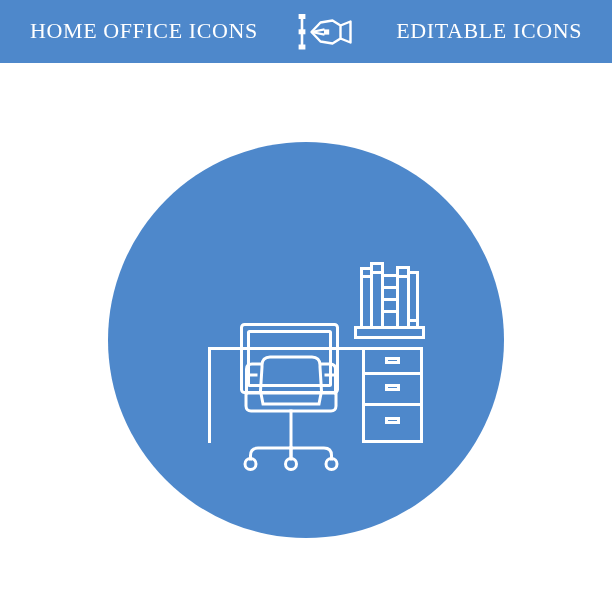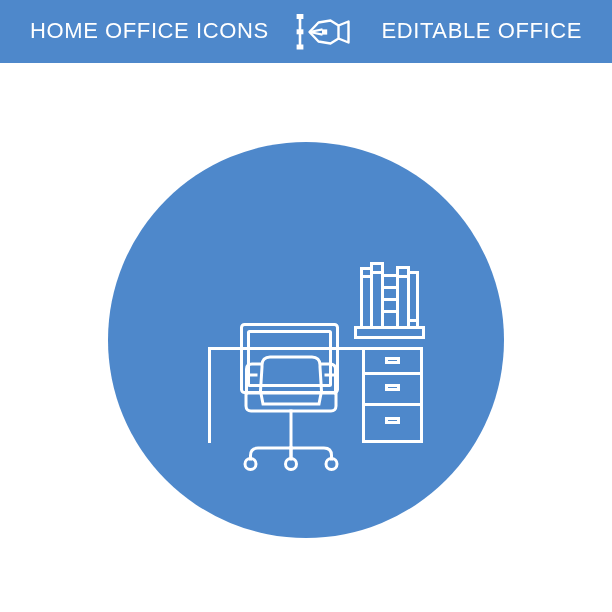--- a/index.html
+++ b/index.html
@@ -37,20 +37,21 @@
     padding: 0 26px;
   }
   .header-title {
     color: #ffffff;
     font-size: 22px;
     letter-spacing: 0.6px;
     font-weight: 400;
     white-space: nowrap;
     line-height: 1;
     margin-top: -1px;
+    font-family: Liberation Serif, serif;
   }
   .header-title.left { margin-left: 4px; }
   .header-title.right { margin-right: 4px; }
 
   .pen-icon-wrap {
     width: 70px;
     height: 46px;
     display: flex;
     align-items: center;
     justify-content: center;
@@ -94,21 +95,21 @@
 
         <path d="M16.5 21 L29.5 18.4" fill="none" stroke="#ffffff" stroke-width="2.2"></path>
         <path d="M16.5 21 L29.5 23.6" fill="none" stroke="#ffffff" stroke-width="2.2"></path>
 
         <rect x="29" y="18.4" width="5.2" height="5.2" fill="#ffffff"></rect>
 
         <path d="M45.5 14.5 L55.5 10.5 L55.5 31.5 L45.5 27.5" fill="none" stroke="#ffffff" stroke-width="2.4" stroke-linejoin="round"></path>
       </svg>
     </div>
 
-    <div class="header-title right">EDITABLE OFFICE</div>
+    <div class="header-title right">EDITABLE ICONS</div>
   </div>
 
   <div class="icon-stage">
     <svg class="icon-svg" viewBox="0 0 612 549">
 
       <circle cx="306" cy="277" r="198" fill="#4e88cb"></circle>
 
       <g fill="none" stroke="#ffffff" stroke-width="3" stroke-linecap="square" stroke-linejoin="miter">
 
         <g>

